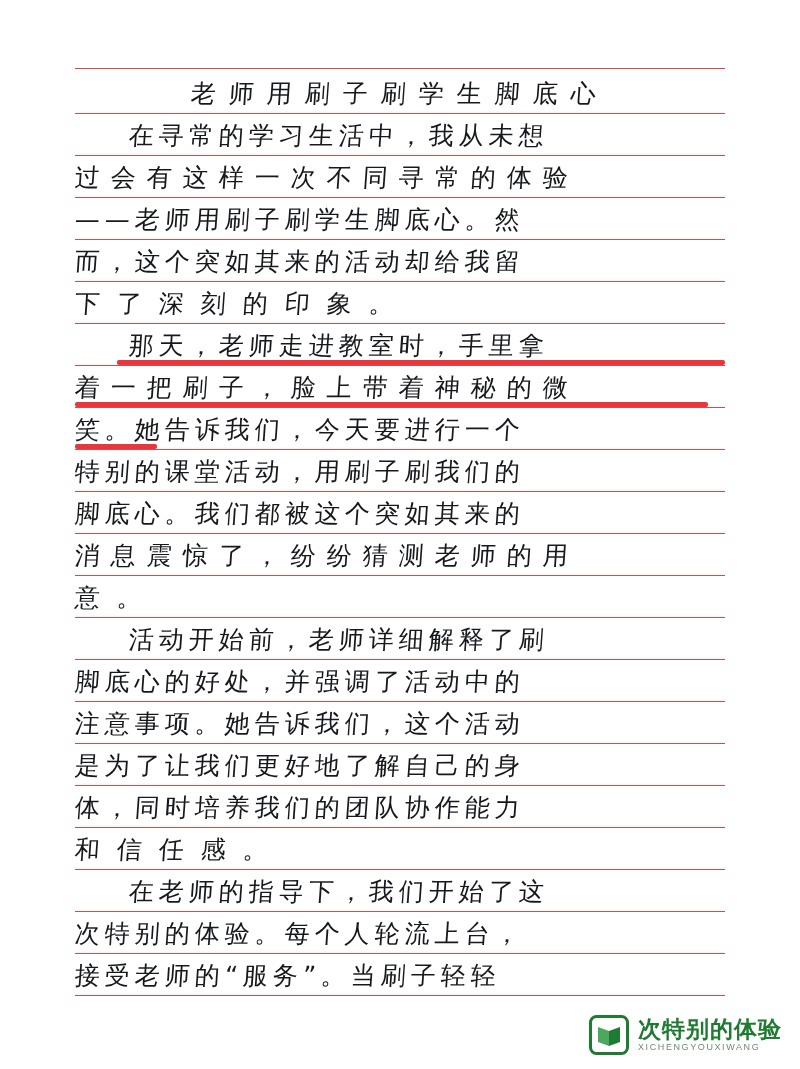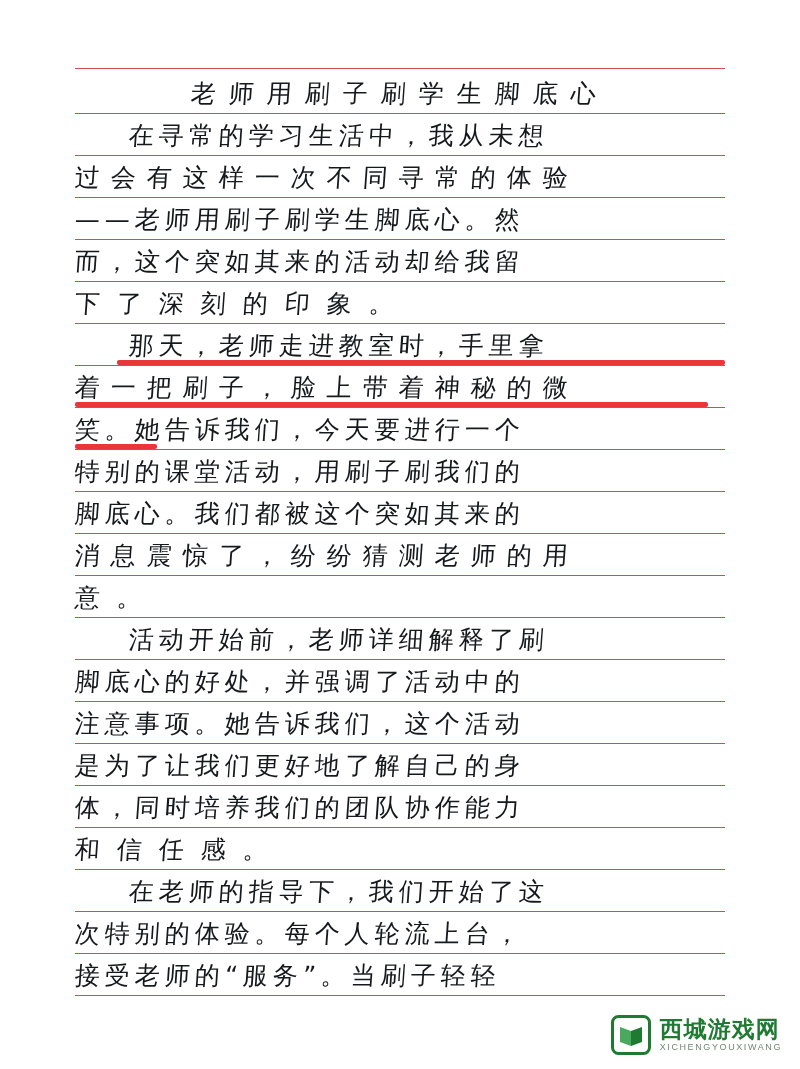--- a/index.html
+++ b/index.html
@@ -175,18 +175,18 @@
 
   <div id="watermark">
     <div id="wm-mark">
       <svg width="40" height="40" viewBox="0 0 40 40" xmlns="http://www.w3.org/2000/svg">
         <rect x="1.5" y="1.5" width="37" height="37" rx="6" fill="none" stroke="#1f7a32" stroke-width="3"></rect>
         <path d="M9 12 L20 16 L20 31 L9 27 Z" fill="#4aa95e"></path>
         <path d="M31 12 L20 16 L20 31 L31 27 Z" fill="#1f7a32"></path>
       </svg>
     </div>
     <div id="wm-text">
-      <div id="wm-title">西城游戏网</div>
+      <div id="wm-title">次特别的体验</div>
       <div id="wm-sub">XICHENGYOUXIWANG</div>
     </div>
   </div>
 
 </div>
 
 </body></html>

